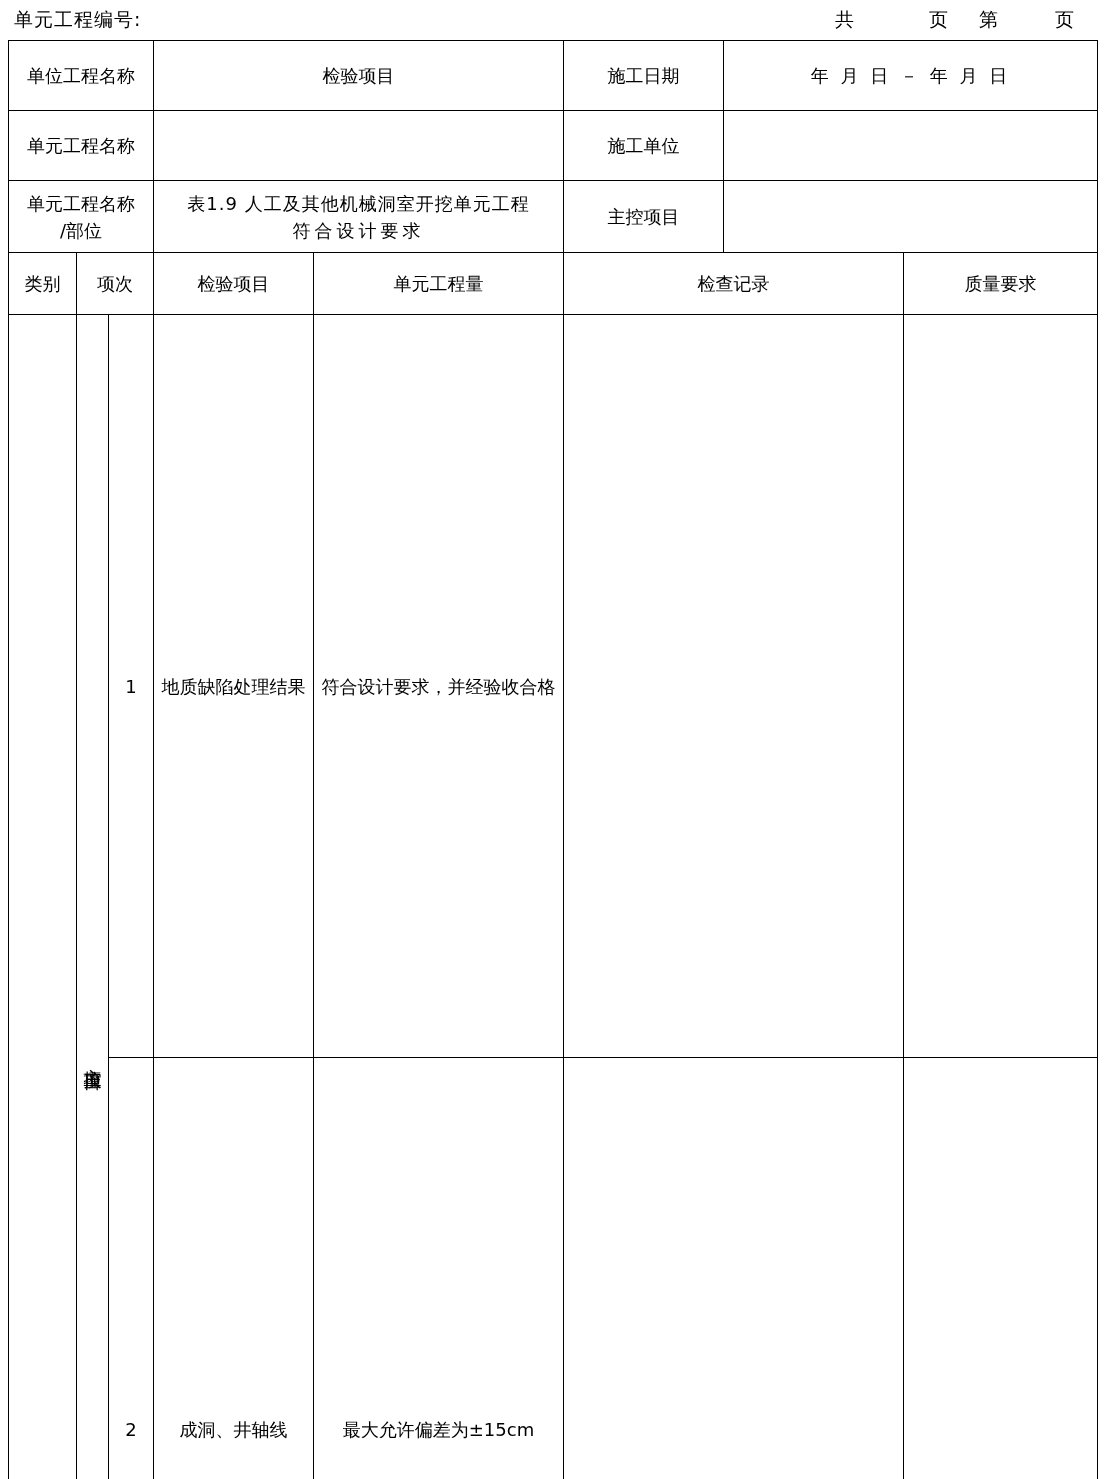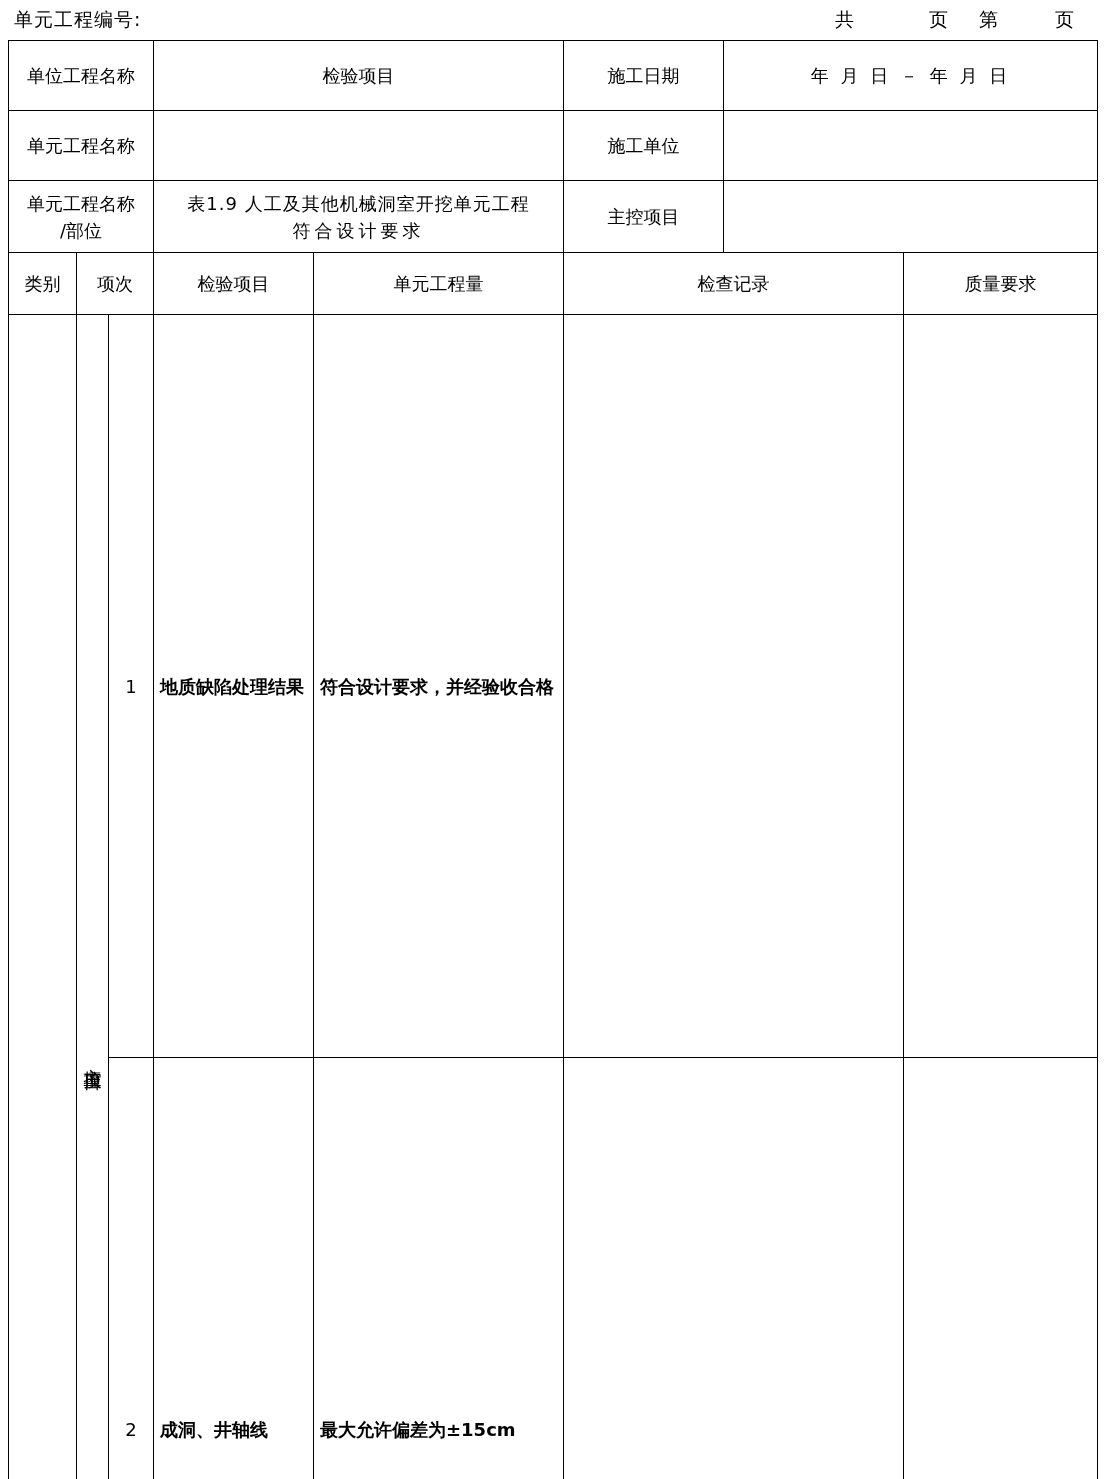--- a/index.html
+++ b/index.html
@@ -47,21 +47,21 @@
     width: 1089px;
   }
   table.frm td {
     border: 1px solid #000000;
     font-size: 18px;
     padding: 3px 6px;
     vertical-align: middle;
     line-height: 1.5;
   }
   .ctr  { text-align: center; }
-  .lft  { text-align: left; font-weight: bold; }
+  .lft  { text-align: center; }
 
   
   .vcell {
     padding: 0;
   }
   .vtext {
     writing-mode: vertical-rl;
     text-orientation: upright;
     -webkit-text-orientation: upright;
     margin: 0 auto;

